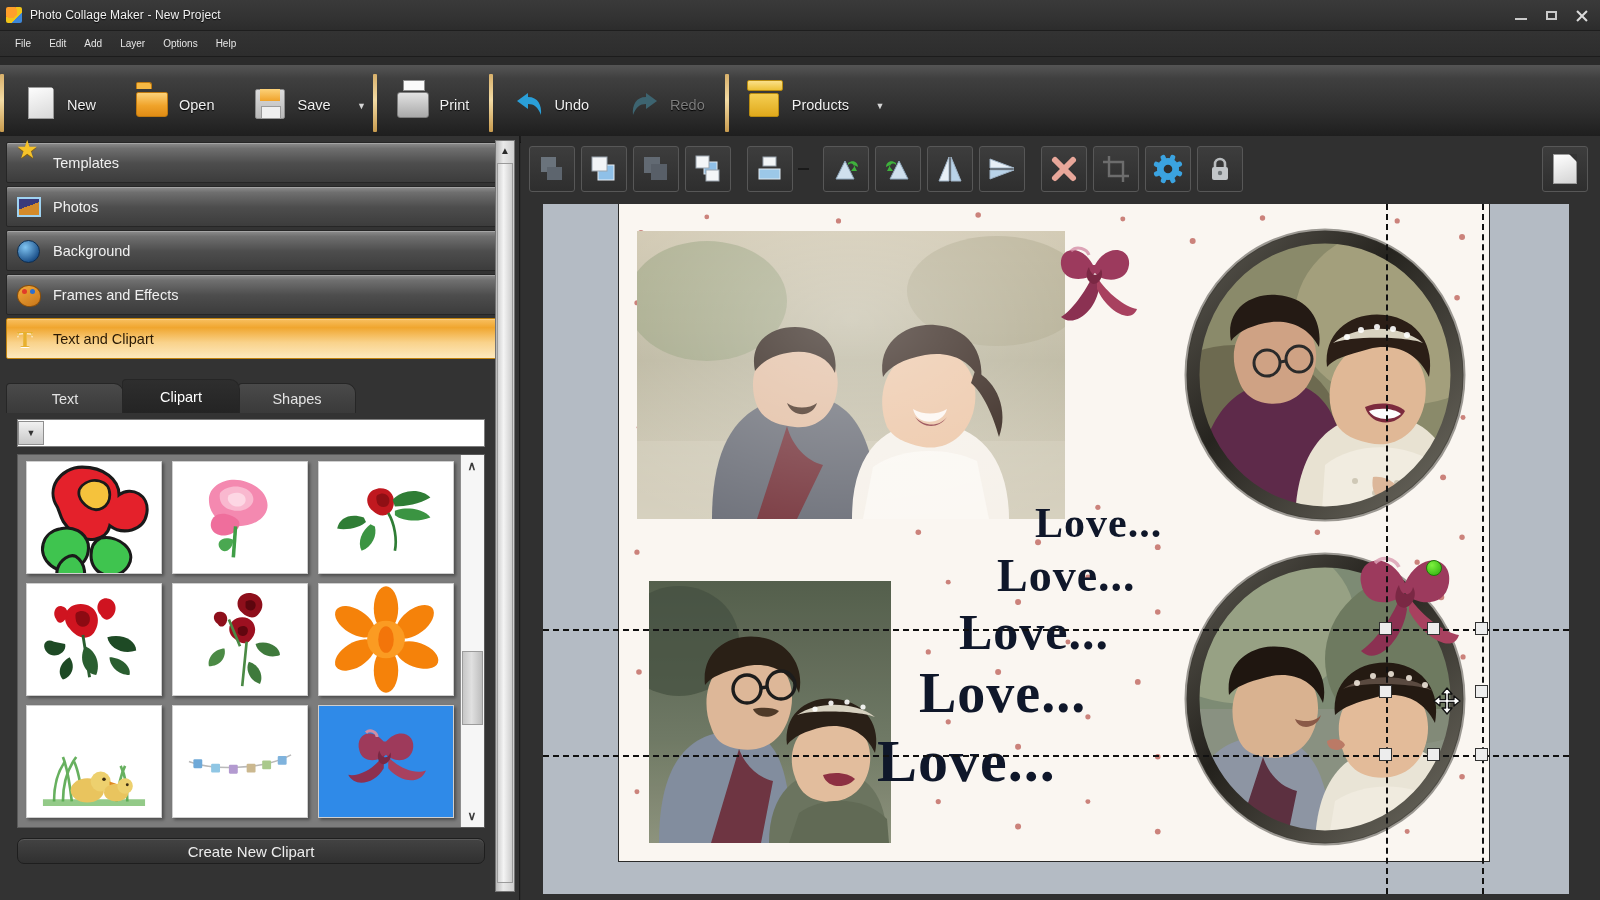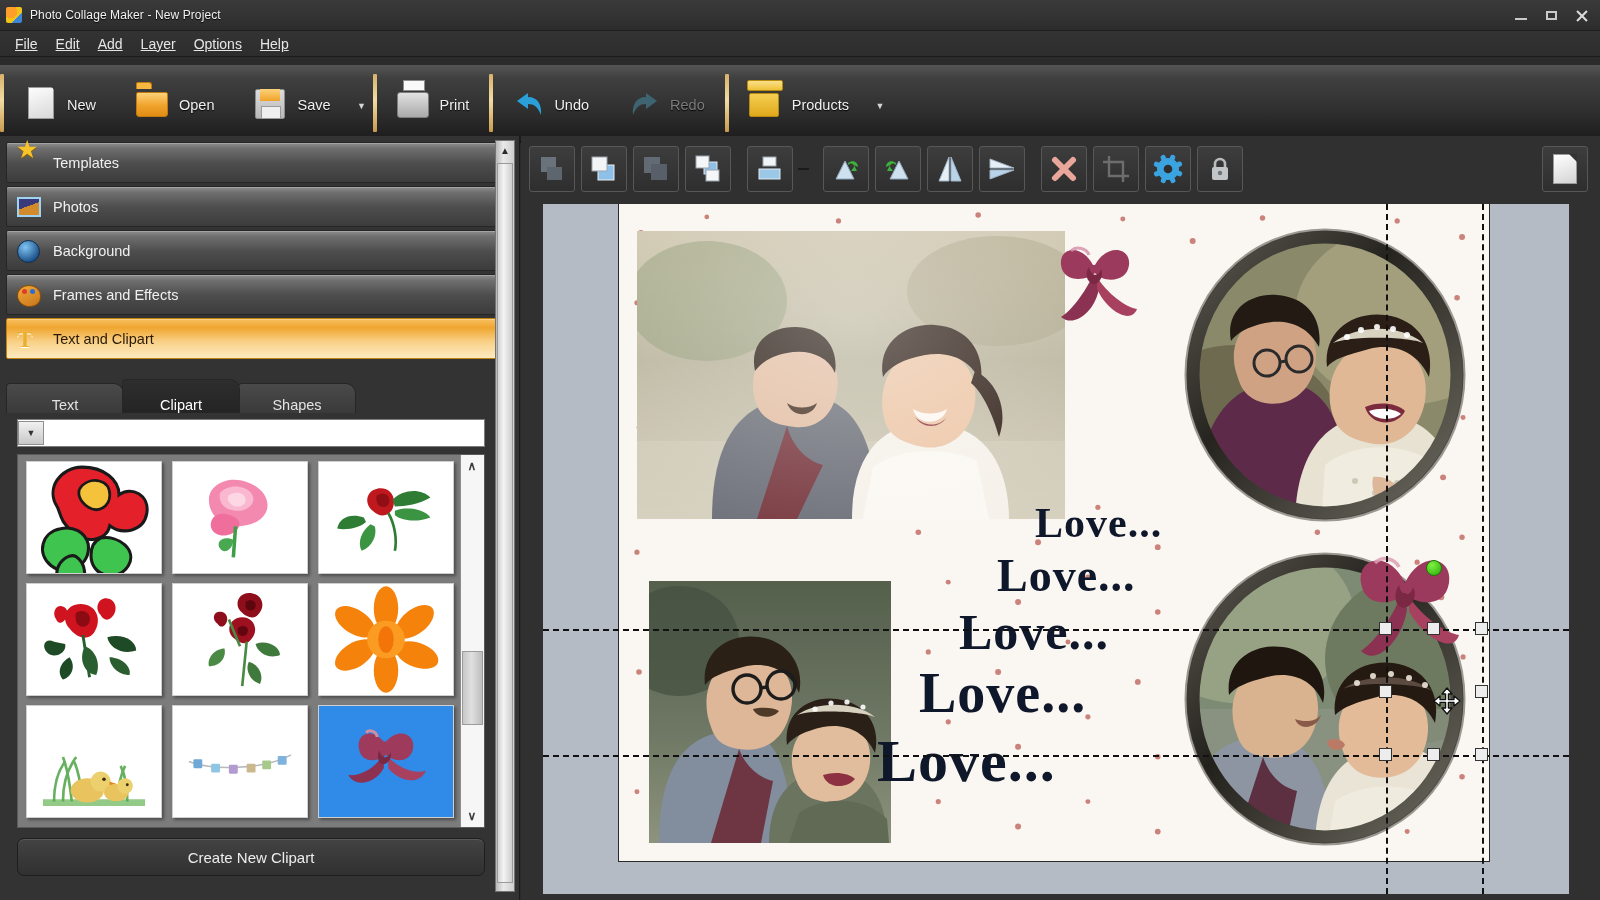--- a/index.html
+++ b/index.html
@@ -43,21 +43,21 @@
   .wclose:after  { transform: rotate(-45deg); }
 
   
   #menubar {
     position: absolute; left: 0; top: 31px; width: 1600px; height: 26px;
     background: linear-gradient(180deg,#333 0%,#2d2d2d 100%);
     display: flex; align-items: center; padding-left: 6px;
     border-bottom: 1px solid #1c1c1c;
   }
   .menu-item {
-    color: #e6e6e6; font-size: 14px; padding: 3px 9px; cursor: default; text-decoration: underline;
+    color: #e6e6e6; font-size: 10px; padding: 3px 9px; cursor: default;
   }
 
   
   #ribbon {
     position: absolute; left: 0; top: 57px; width: 1600px; height: 78px;
     background: linear-gradient(180deg,#555 0%,#3f3f3f 18%,#2e2e2e 62%,#1a1a1a 100%);
     display: flex; align-items: stretch;
     border-bottom: 1px solid #121212;
     margin-top: 8px;
   }
@@ -157,21 +157,21 @@
     position:absolute; left:1px; top:22px; width:16px; height: 720px;
     background: linear-gradient(90deg,#d2d2d2,#f4f4f4 40%,#cdcdcd);
     border: 1px solid #9a9a9a;
   }
   .sb-arrow { position:absolute; left:0; width:18px; height:18px; display:flex;align-items:center;justify-content:center;
               color:#2a2a2a; font-size:10px; }
 
   
   #tabstrip { position:absolute; left:6px; top:243px; width:488px; height:34px; display:flex; align-items:flex-end; }
   .tab {
-    height: 30px; min-width: 118px; display:flex; align-items:flex-end; justify-content:center;
+    height: 30px; min-width: 118px; display:flex; align-items:center; justify-content:center;
     color:#e3e3e3; font-size:14.5px; cursor:default;
     background: linear-gradient(180deg,#4a4a4a,#3a3a3a);
     border:1px solid #262626; border-bottom:none;
     border-radius: 4px 10px 0 0; margin-right:-2px;
   }
   .tab.active { background: linear-gradient(180deg,#2e2e2e,#242424); height:34px; color:#fff; z-index:2; }
 
   
   #combo {
     position:absolute; left:17px; top:283px; width:468px; height:28px;
@@ -204,21 +204,21 @@
   }
   #grid-scroll .gthumb {
     position:absolute; left:1px; top:196px; width:21px; height:74px;
     background: linear-gradient(90deg,#c7c7c7,#e0e0e0 45%,#bdbdbd); border:1px solid #9b9b9b;
   }
   .garrow { position:absolute; left:0; width:22px; height:22px; display:flex;align-items:center;justify-content:center;
             color:#3b3b3b; font-size:12px; font-weight:bold; }
 
   
   #createbtn {
-    position:absolute; left:17px; top:702px; width:468px; height:38px;
+    position:absolute; left:17px; top:702px; width:468px; height:26px;
     background: linear-gradient(180deg,#434343,#303030);
     border:1px solid #1e1e1e; border-radius:7px;
     display:flex; align-items:center; justify-content:center;
     color:#ededed; font-size:15px; cursor:default;
     box-shadow: inset 0 1px 0 rgba(255,255,255,.12);
   }
 
   
   #canvasarea {
     position:absolute; left:521px; top:136px; width:1079px; height:764px;

